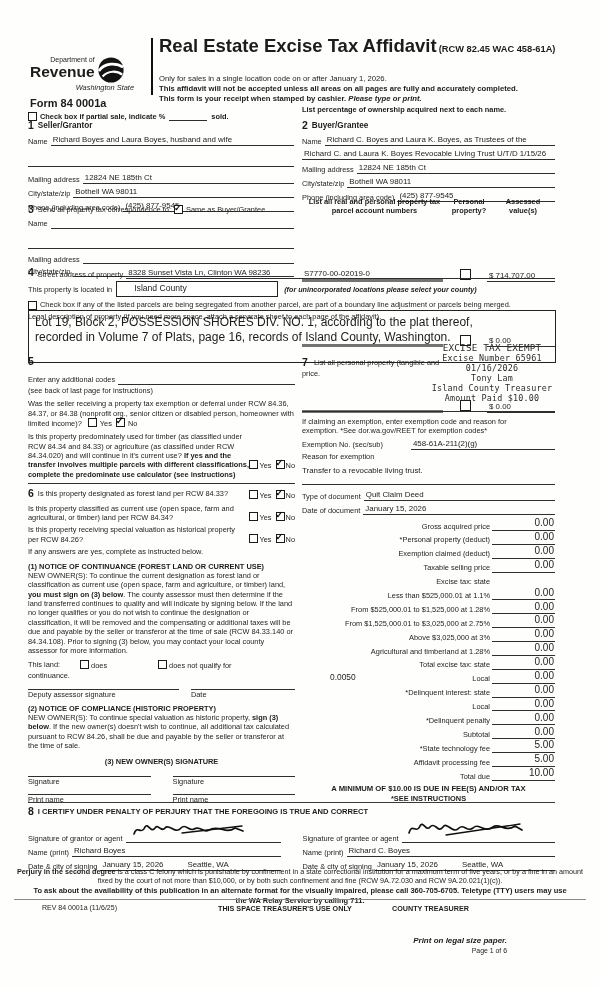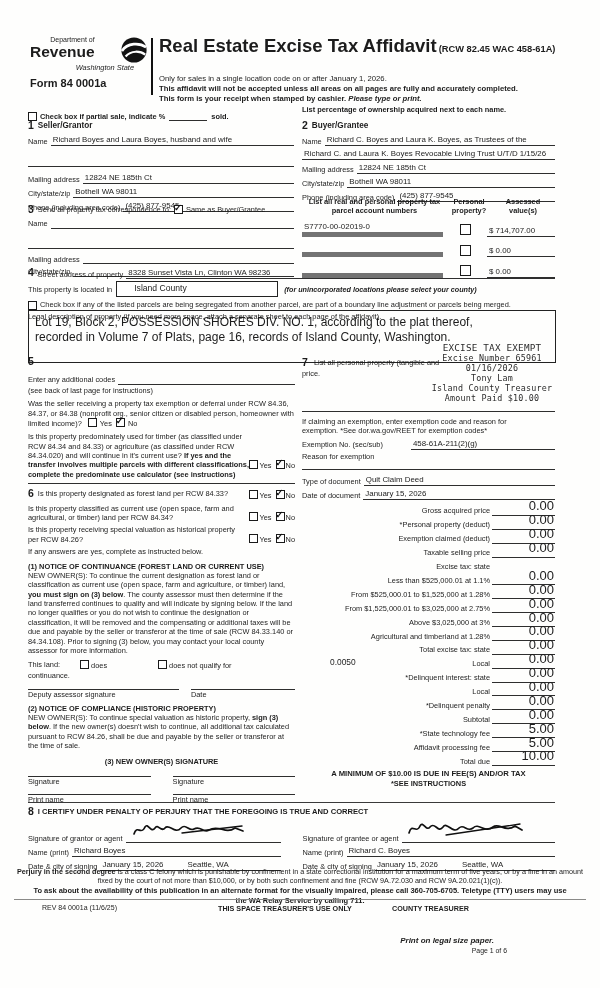--- a/index.html
+++ b/index.html
@@ -18,40 +18,40 @@
   .yn .cb{margin:0 1px 0 4px;}
   .rule{border-top:1px solid #2e2e2e;height:0;margin-top:4px;}
   .selbox{display:inline-block;border:1.3px solid #222;padding:1px 5px 2px 17px;font-size:8.6px;background:#fff;}
   .qrow{display:flex;margin-top:3px;}
   .qrow .qtext{flex:1;padding-right:5px;}
   .qrow .yn{align-self:flex-end;}
   .mrow{display:flex;align-items:flex-end;height:13.9px;position:relative;}
   .mrow .mpre{position:absolute;left:28px;bottom:1px;font-size:8.4px;}
   .mrow .mlab{width:188px;text-align:right;white-space:nowrap;}
   .mrow .mfill{flex:1;border-bottom:1px solid #2e2e2e;position:relative;height:10px;margin-left:2px;}
-  .mrow .mval{position:absolute;right:1px;bottom:0;font-size:13px;}
+  .mrow .mval{position:absolute;right:1px;bottom:0;font-size:10px;}
   .mrow.hdr .mfill{border-bottom:none;}
   .sigline{border-bottom:1px solid #2e2e2e;}
   .stamp{font-family:"DejaVu Sans Mono",monospace;color:#2b2b2b;text-align:center;font-size:8.4px;line-height:1.2;letter-spacing:0.2px;white-space:nowrap;}
   .ptable-h{display:flex;text-align:center;font-weight:bold;line-height:1.15;}
   .prow{display:flex;align-items:flex-end;margin-top:6.5px;}
   .c1{flex:1;}.c2{width:44px;text-align:center;}.c3{width:64px;text-align:left;}
-  .prow .c1{border-bottom:5px solid #737373;padding:0 2px;font-size:7.9px;min-height:9px;}
+  .prow .c1{border-bottom:3px solid #737373;padding:0 2px;font-size:7.9px;min-height:9px;margin-top:47px;}
   .prow .c3{border-bottom:1px solid #2e2e2e;padding:0 2px;font-size:7.9px;min-height:9px;}
   .twocol{display:flex;gap:22px;}
   .twocol>div{flex:1;}
   .legalbox{border:1.5px solid #222;padding:4px 6px;font-size:12px;}
 </style>
 </head>
 <body>
 
 <div class="page">
 
   <div class="abs" style="left:30px;top:36px;width:118px;">
-    <div style="display:flex;justify-content:space-between;align-items:flex-start;">
+    <div style="display:flex;justify-content:flex-start;align-items:flex-start;margin-top:20px;">
       <div style="text-align:right;">
         <div style="font-size:7px;">Department of</div>
         <div class="b" style="font-size:15.5px;line-height:1;margin-top:-1px;">Revenue</div>
       </div>
       <span style="margin-left:2px;">
         <svg width="28" height="28" viewBox="0 0 30 30">
           <circle cx="15" cy="15" r="13.5" fill="#131313"></circle>
           <path d="M2 16 C8 7,21 7,28 12" stroke="#fff" stroke-width="3" fill="none"></path>
           <path d="M6 22 C12 15,22 16,27 20" stroke="#fff" stroke-width="2.4" fill="none"></path>
         </svg>
@@ -309,20 +309,21 @@
     <div style="height:28px;"></div>
     <div class="rule"></div>
 
     <div style="margin-top:5px;">If claiming an exemption, enter exemption code and reason for</div>
     <div>exemption. *See dor.wa.gov/REET for exemption codes*</div>
     <div class="fl">
         <span class="lbl" style="padding-right:28px;">Exemption No. (sec/sub)</span>
         <span class="val">458-61A-211(2)(g)</span>
       </div>
     <div style="margin-top:2px;">Reason for exemption</div>
+    <div style="margin-top:5px;font-size:7.9px;">Transfer to a revocable living trust.</div>
 
     <div class="rule" style="margin-top:8px;"></div>
 
     <div class="fl" style="margin-top:5px;">
         <span class="lbl">Type of document</span>
         <span class="val">Quit Claim Deed</span>
       </div>
     <div class="fl">
         <span class="lbl">Date of document</span>
         <span class="val">January 15, 2026</span>
@@ -518,16 +519,16 @@
   <div class="abs" style="left:10px;top:867px;width:580px;text-align:center;font-size:7.2px;line-height:1.3;">
     <span class="b">Perjury in the second degree</span><span> is a class C felony which is punishable by confinement in a state correctional institution for a maximum term of five years, or by a fine in an amount fixed by the court of not more than $10,000, or by both such confinement and fine (RCW 9A.72.030 and RCW 9A.20.021(1)(c)).</span>
   </div>
   <div class="abs b" style="left:30px;top:886px;width:540px;text-align:center;font-size:7.5px;line-height:1.3;">To ask about the availability of this publication in an alternate format for the visually impaired, please call 360-705-6705. Teletype (TTY) users may use the WA Relay Service by calling 711.</div>
 
   <div class="abs" style="left:14px;top:899px;width:572px;border-top:1px solid #8a8a88;"></div>
   <div class="abs" style="left:42px;top:904px;font-size:7px;">REV 84 0001a (11/6/25)</div>
   <div class="abs b" style="left:218px;top:904px;font-size:7.2px;">THIS SPACE TREASURER'S USE ONLY</div>
   <div class="abs b" style="left:392px;top:904px;font-size:7.2px;">COUNTY TREASURER</div>
 
-  <div class="abs b i" style="left:194px;top:936px;width:300px;text-align:right;font-size:8px;">Print on legal size paper.</div>
+  <div class="abs b i" style="left:207px;top:936px;width:300px;text-align:right;font-size:8px;">Print on legal size paper.</div>
   <div class="abs" style="left:207px;top:947px;width:300px;text-align:right;font-size:6.9px;">Page 1 of 6</div>
 
 </div>
 
 </body></html>

